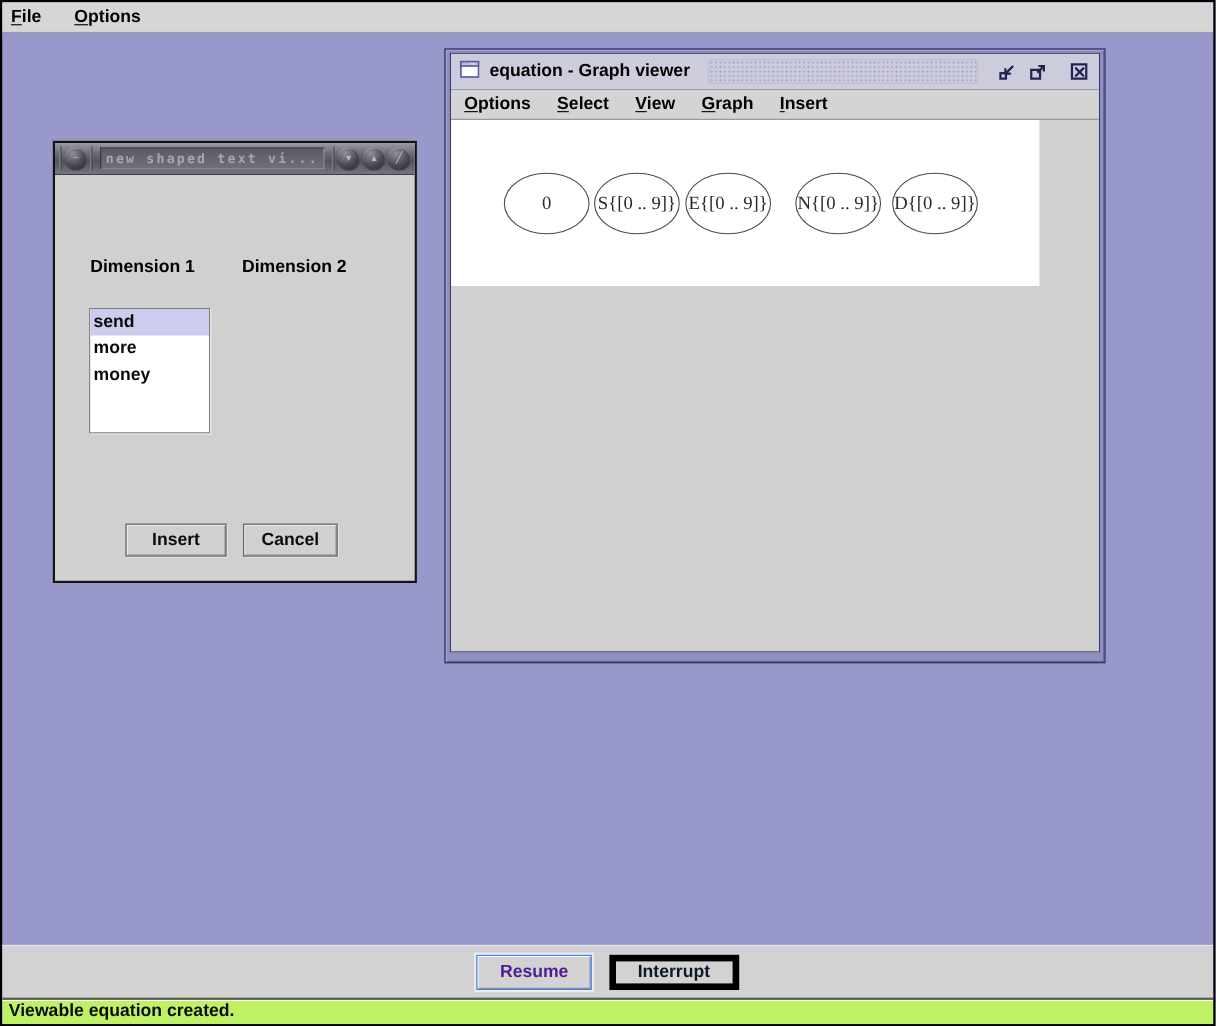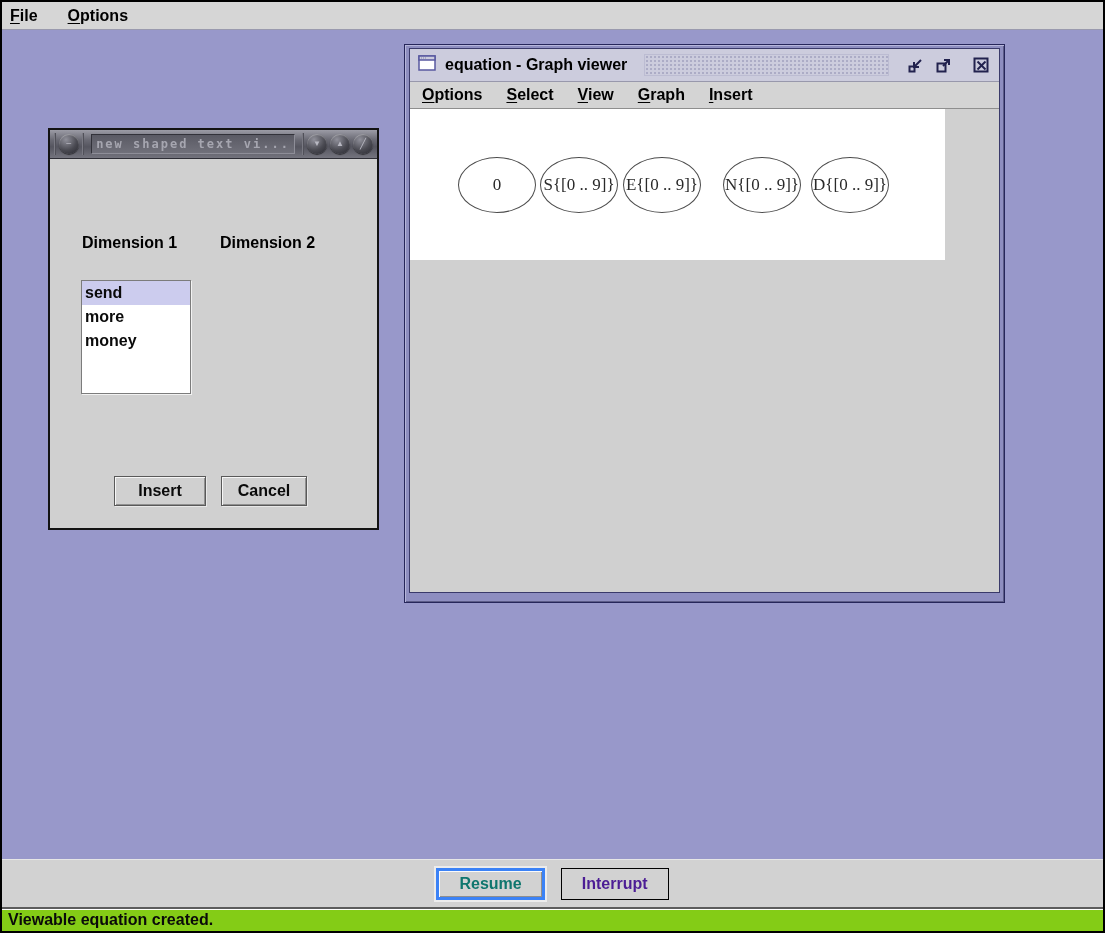--- a/index.html
+++ b/index.html
@@ -128,29 +128,29 @@
     position:absolute; left:0; right:0; bottom:24px; height:48px;
     background:#d2d2d2; display:flex; align-items:center; justify-content:center; gap:16px;
     border-top:1px solid #e6e6e6;
   }
   .ctl-btn {
     height:32px; padding:0 20px; background:#d2d2d2;
     font-weight:bold; font-size:16px; font-family:"Liberation Sans", sans-serif;
     cursor:default;
   }
   .ctl-btn.focused {
-    color:#0f766e; border:3px solid #3b82f6;
+    color:#4c1d95; border:1px solid #3b82f6;
     box-shadow:inset 1px 1px 0 #fafafa, inset -1px -1px 0 #8e8e8e, 0 0 0 2px #ececec;
   }
   .ctl-btn.disabled {
-    color:#4c1d95; border:1px solid #000000; box-shadow:none;
+    color:#0f172a; border:6px solid #000000; box-shadow:none;
   }
   .status-bar {
     position:absolute; left:0; right:0; bottom:0; height:24px;
-    background:#84cc16; border-top:2px solid #5c5c5c;
+    background:#bef264; border-top:2px solid #5c5c5c;
     box-shadow:inset 0 1px 0 #ffffff;
     font-weight:bold; font-size:16px; color:#0a0a0a;
     line-height:21px; padding-left:6px;
   }
 </style>
 </head>
 <body>
 
 <div class="screen">
 

